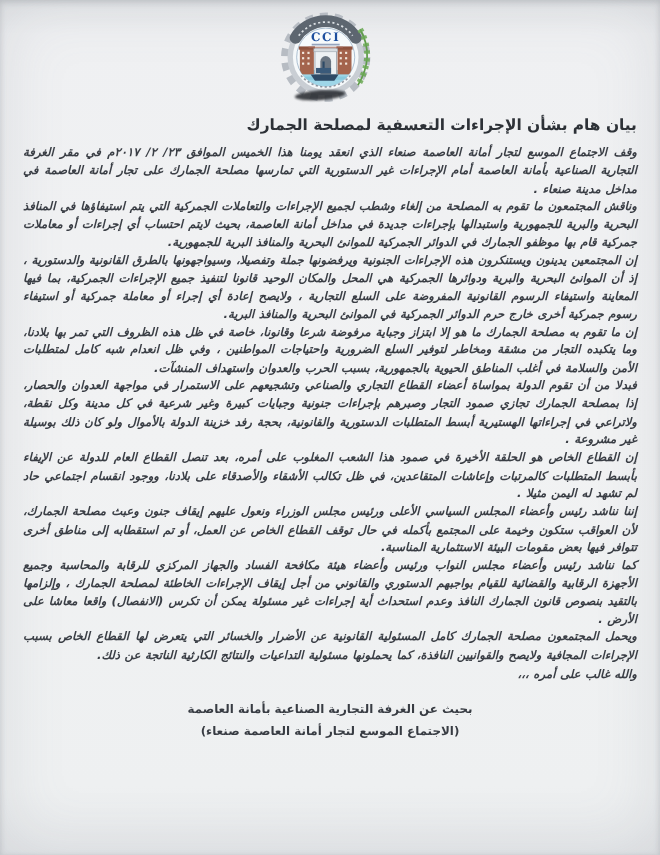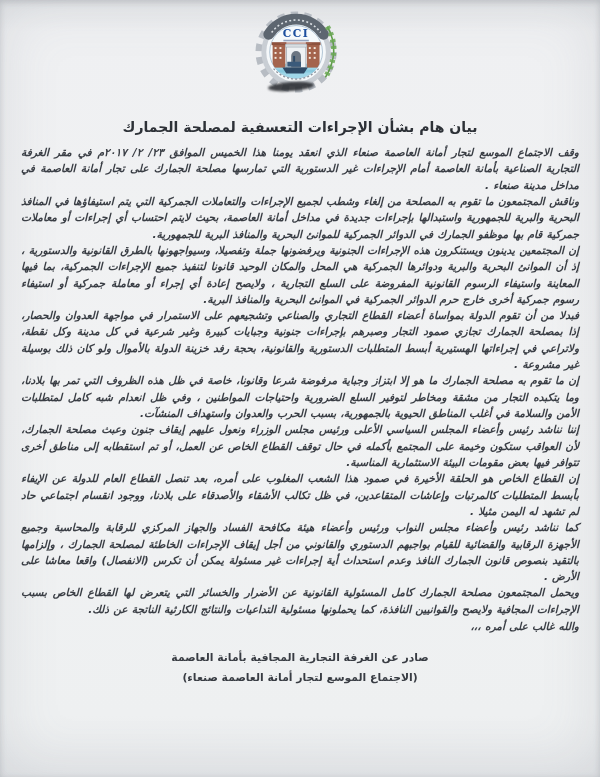--- a/index.html
+++ b/index.html
@@ -7,22 +7,22 @@
     position:relative; width:600px; height:777px; margin:0 auto;
     background:linear-gradient(180deg,#e6e8ea 0%,#eff0f2 4%,#f1f2f3 50%,#eef0f1 92%,#e7e9eb 100%);
     box-shadow:inset 0 0 60px rgba(110,116,128,.16), inset 0 2px 6px rgba(90,95,105,.25);
     overflow:hidden;
     font-family:"DejaVu Sans", sans-serif;
     color:#3a3e45;
   }
   .doc { position:absolute; inset:0; padding:5px 21px 0 21px; direction:rtl; }
   .logo-wrap { display:flex; justify-content:center; margin:2px 0 0 0; }
   .title {
-    text-align:center; font-weight:bold; font-size:14px; letter-spacing:0;
-    color:#2d3137; margin:24px 0 9px 0;
+    font-weight:bold; font-size:14px; letter-spacing:0;
+    color:#2d3137; margin:11px 0 9px 0;
   }
   .smudge {
     position:absolute; left:268px; top:82px; width:46px; height:9px;
     background:#23262b; border-radius:50%; filter:blur(1.2px);
     transform:rotate(-4deg); opacity:.85;
   }
   .body-text p {
     margin:0; padding:0;
     font-size:10.6px; font-weight:bold; line-height:1.54;
     text-align:justify; text-align-last:right;
@@ -110,29 +110,29 @@
     </div>
 
     <div class="smudge"></div>
 
     <h1 class="title">بيان هام بشأن الإجراءات التعسفية لمصلحة الجمارك</h1>
 
     <div class="body-text">
       <p>وقف الاجتماع الموسع لتجار أمانة العاصمة صنعاء الذي انعقد يومنا هذا الخميس الموافق ٢٣/ ٢/ ٢٠١٧م في مقر الغرفة التجارية الصناعية بأمانة العاصمة أمام الإجراءات غير الدستورية التي تمارسها مصلحة الجمارك على تجار أمانة العاصمة في مداخل مدينة صنعاء .</p>
       <p>وناقش المجتمعون ما تقوم به المصلحة من إلغاء وشطب لجميع الإجراءات والتعاملات الجمركية التي يتم استيفاؤها في المنافذ البحرية والبرية للجمهورية واستبدالها بإجراءات جديدة في مداخل أمانة العاصمة، بحيث لايتم احتساب أي إجراءات أو معاملات جمركية قام بها موظفو الجمارك في الدوائر الجمركية للموانئ البحرية والمنافذ البرية للجمهورية.</p>
       <p>إن المجتمعين يدينون ويستنكرون هذه الإجراءات الجنونية ويرفضونها جملة وتفصيلا، وسيواجهونها بالطرق القانونية والدستورية ، إذ أن الموانئ البحرية والبرية ودوائرها الجمركية هي المحل والمكان الوحيد قانونا لتنفيذ جميع الإجراءات الجمركية، بما فيها المعاينة واستيفاء الرسوم القانونية المفروضة على السلع التجارية ، ولايصح إعادة أي إجراء أو معاملة جمركية أو استيفاء رسوم جمركية أخرى خارج حرم الدوائر الجمركية في الموانئ البحرية والمنافذ البرية.</p>
+      <p>إن ما تقوم به مصلحة الجمارك ما هو إلا ابتزاز وجباية مرفوضة شرعا وقانونا، خاصة في ظل هذه الظروف التي تمر بها بلادنا، وما يتكبده التجار من مشقة ومخاطر لتوفير السلع الضرورية واحتياجات المواطنين ، وفي ظل انعدام شبه كامل لمتطلبات الأمن والسلامة في أغلب المناطق الحيوية بالجمهورية، بسبب الحرب والعدوان واستهداف المنشآت.</p>
       <p>فبدلا من أن تقوم الدولة بمواساة أعضاء القطاع التجاري والصناعي وتشجيعهم على الاستمرار في مواجهة العدوان والحصار، إذا بمصلحة الجمارك تجازي صمود التجار وصبرهم بإجراءات جنونية وجبايات كبيرة وغير شرعية في كل مدينة وكل نقطة، ولاتراعي في إجراءاتها الهستيرية أبسط المتطلبات الدستورية والقانونية، بحجة رفد خزينة الدولة بالأموال ولو كان ذلك بوسيلة غير مشروعة .</p>
-      <p>إن ما تقوم به مصلحة الجمارك ما هو إلا ابتزاز وجباية مرفوضة شرعا وقانونا، خاصة في ظل هذه الظروف التي تمر بها بلادنا، وما يتكبده التجار من مشقة ومخاطر لتوفير السلع الضرورية واحتياجات المواطنين ، وفي ظل انعدام شبه كامل لمتطلبات الأمن والسلامة في أغلب المناطق الحيوية بالجمهورية، بسبب الحرب والعدوان واستهداف المنشآت.</p>
+      <p>إن القطاع الخاص هو الحلقة الأخيرة في صمود هذا الشعب المغلوب على أمره، بعد تنصل القطاع العام للدولة عن الإيفاء بأبسط المتطلبات كالمرتبات وإعاشات المتقاعدين، في ظل تكالب الأشقاء والأصدقاء على بلادنا، ووجود انقسام اجتماعي حاد لم تشهد له اليمن مثيلا .</p>
       <p>إننا نناشد رئيس وأعضاء المجلس السياسي الأعلى ورئيس مجلس الوزراء ونعول عليهم إيقاف جنون وعبث مصلحة الجمارك، لأن العواقب ستكون وخيمة على المجتمع بأكمله في حال توقف القطاع الخاص عن العمل، أو تم استقطابه إلى مناطق أخرى تتوافر فيها بعض مقومات البيئة الاستثمارية المناسبة.</p>
-      <p>إن القطاع الخاص هو الحلقة الأخيرة في صمود هذا الشعب المغلوب على أمره، بعد تنصل القطاع العام للدولة عن الإيفاء بأبسط المتطلبات كالمرتبات وإعاشات المتقاعدين، في ظل تكالب الأشقاء والأصدقاء على بلادنا، ووجود انقسام اجتماعي حاد لم تشهد له اليمن مثيلا .</p>
       <p>كما نناشد رئيس وأعضاء مجلس النواب ورئيس وأعضاء هيئة مكافحة الفساد والجهاز المركزي للرقابة والمحاسبة وجميع الأجهزة الرقابية والقضائية للقيام بواجبهم الدستوري والقانوني من أجل إيقاف الإجراءات الخاطئة لمصلحة الجمارك ، وإلزامها بالتقيد بنصوص قانون الجمارك النافذ وعدم استحداث أية إجراءات غير مسئولة يمكن أن تكرس (الانفصال) واقعا معاشا على الأرض .</p>
       <p>ويحمل المجتمعون مصلحة الجمارك كامل المسئولية القانونية عن الأضرار والخسائر التي يتعرض لها القطاع الخاص بسبب الإجراءات المجافية ولايصح والقوانيين النافذة، كما يحملونها مسئولية التداعيات والنتائج الكارثية الناتجة عن ذلك.</p>
       <p class="closing">والله غالب على أمره ،،،</p>
     </div>
 
     <div class="footer">
-      <div>صادر عن الغرفة التجارية المجافية بأمانة العاصمة</div>
+      <div>بحيث عن الغرفة التجارية الصناعية بأمانة العاصمة</div>
       <div>(الاجتماع الموسع لتجار أمانة العاصمة صنعاء)</div>
 
     </div>
 
   </div>
 </div>
 
 </body></html>

